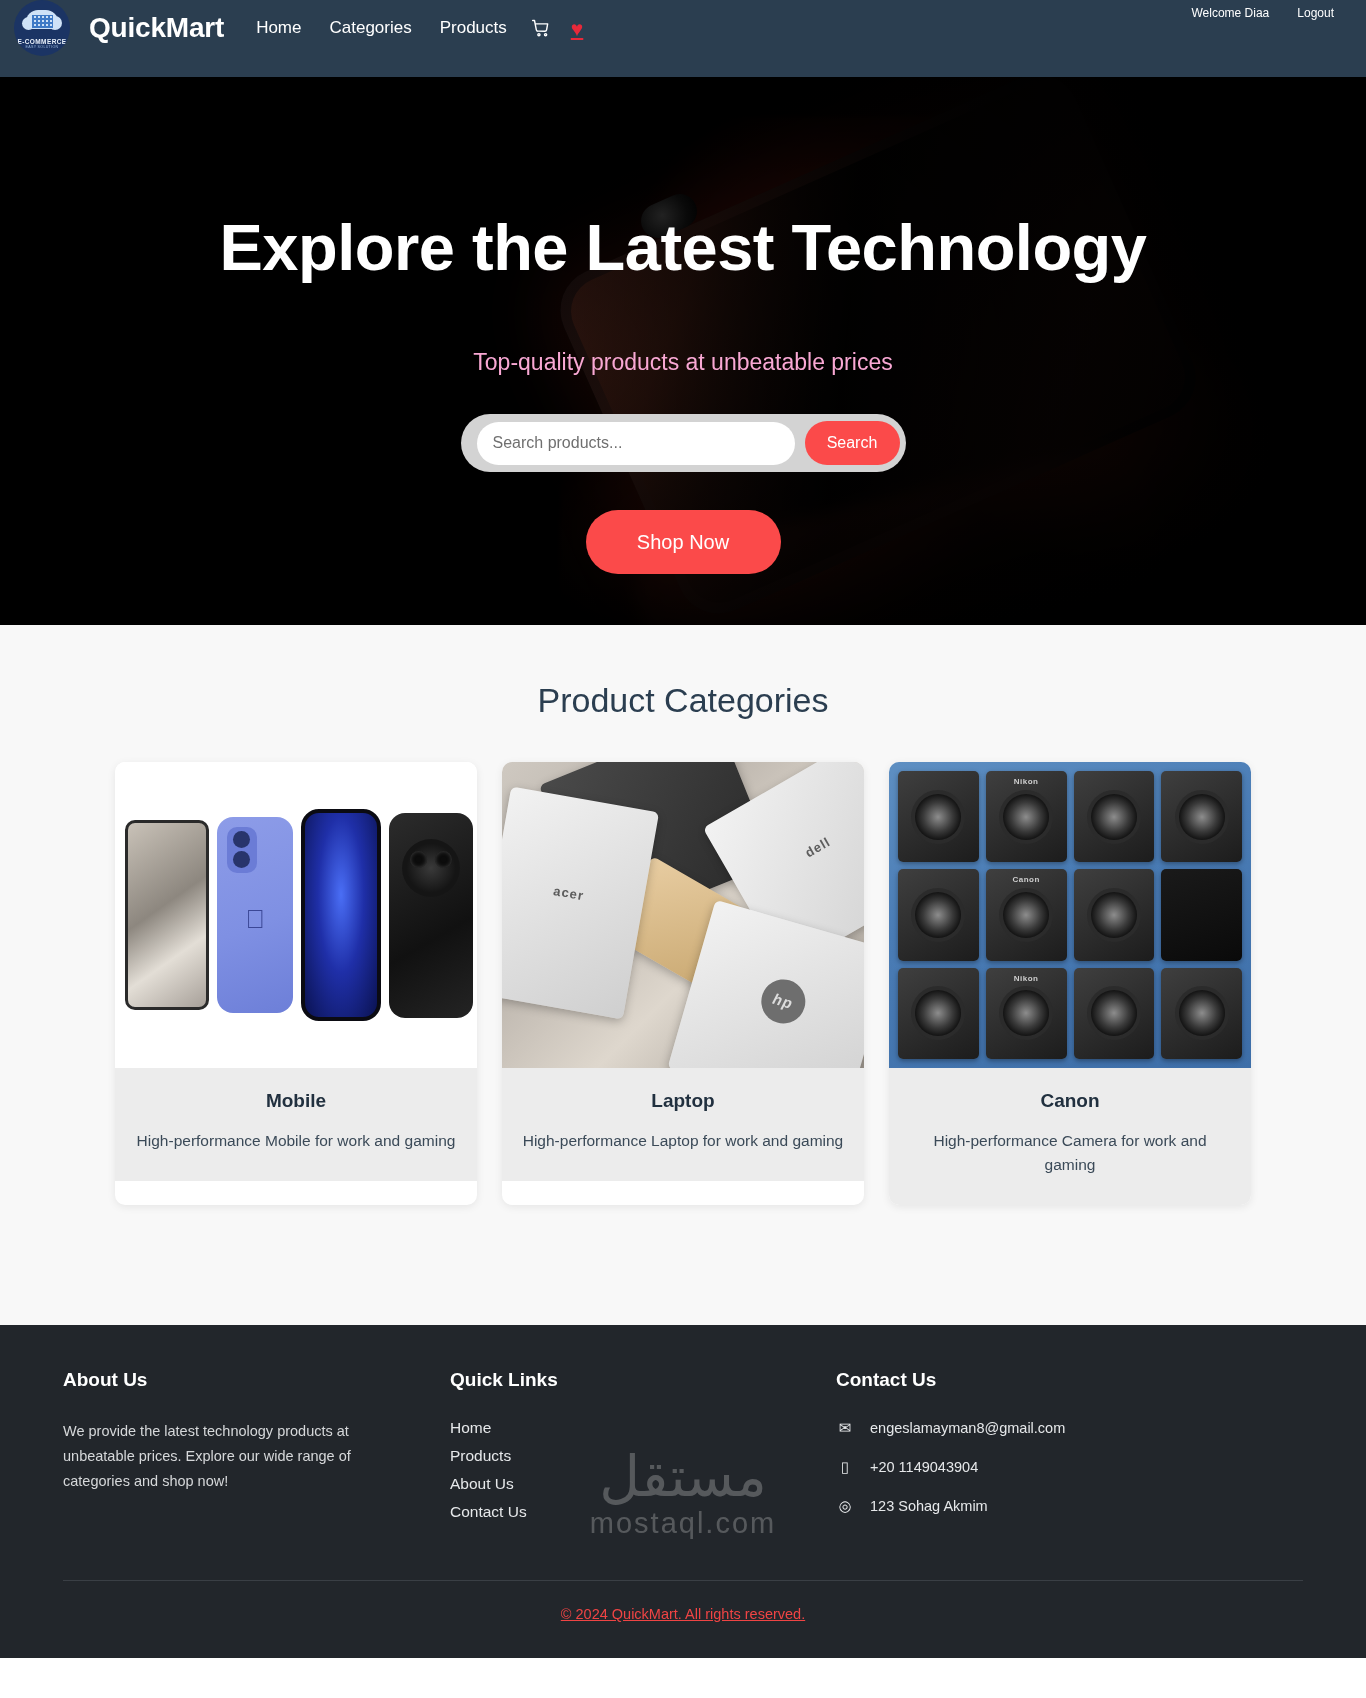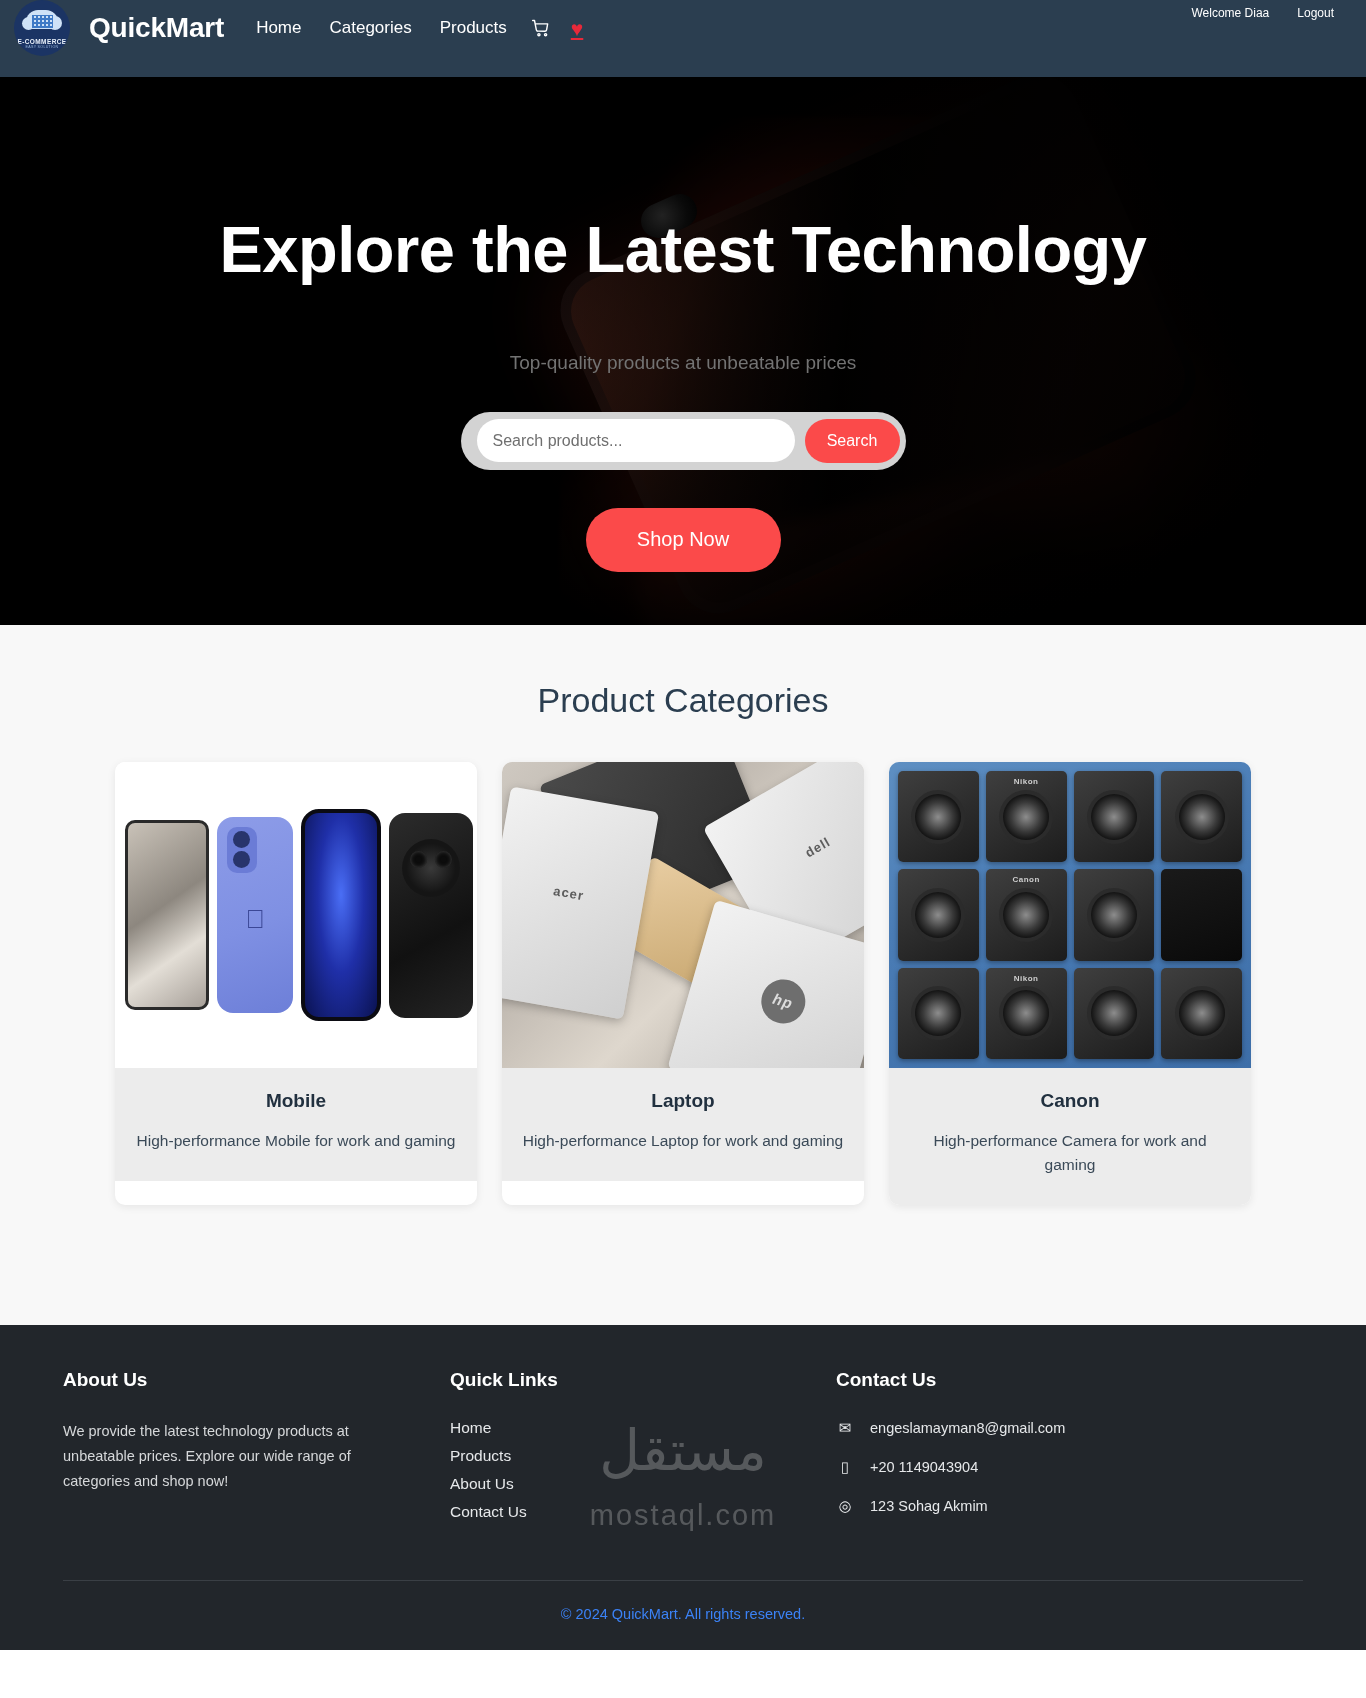--- a/index.html
+++ b/index.html
@@ -131,21 +131,21 @@
     position: absolute; inset: 0;
     background: radial-gradient(ellipse 900px 520px at 35% 50%, rgba(0,0,0,0.35) 0%, rgba(0,0,0,0.85) 60%, #000 100%);
   }
 
   .hero-inner { position: relative; z-index: 2; width: 100%; text-align: center; }
   .hero-title {
     color: #ffffff; font-size: 65px; font-weight: bold;
     margin-top: 98px; letter-spacing: -.5px; line-height: 1.05;
   }
   .hero-sub {
-    color: #737373; font-size: 19px; margin-top: 67px; font-weight: normal;
+    color: #f9a8d4; font-size: 23px; margin-top: 67px; font-weight: normal;
   }
 
   .search-wrap {
     margin: 38px auto 0;
     width: 445px; height: 58px;
     background: #d3d3d3;
     border-radius: 30px;
     display: flex; align-items: center;
     padding: 0 6px 0 16px;
     gap: 10px;
@@ -270,31 +270,32 @@
 
   .watermark {
     position: absolute;
     left: 0; right: 0; bottom: 118px;
     text-align: center;
     pointer-events: none;
     opacity: .30;
     user-select: none;
   }
   .wm-ar { color: #cfcfcf; font-size: 56px; line-height: 1; font-family: "DejaVu Sans", sans-serif; }
-  .wm-en { color: #cfcfcf; font-size: 29px; letter-spacing: 2px; margin-top: 20px; font-family: "Liberation Sans", sans-serif; }
+  .wm-en { color: #cfcfcf; font-size: 29px; letter-spacing: 2px; margin-top: 2px; font-family: "Liberation Sans", sans-serif; }
 
   .footer-divider {
     margin: 44px 63px 0;
     border-top: 1px solid #3a3f45;
   }
   .footer-bottom {
     text-align: center;
-    color: #3b82f6;
+    color: #ef4444;
     font-size: 14.5px;
-    padding: 25px 0 28px;
+    padding: 25px 0 36px;
+    text-decoration: underline;
   }
 </style>
 </head>
 <body>
 
 <div class="navbar">
   <div class="nav-left">
     <div class="logo-circle">
       <div class="logo-glyph">
         <div class="cloud"></div>

